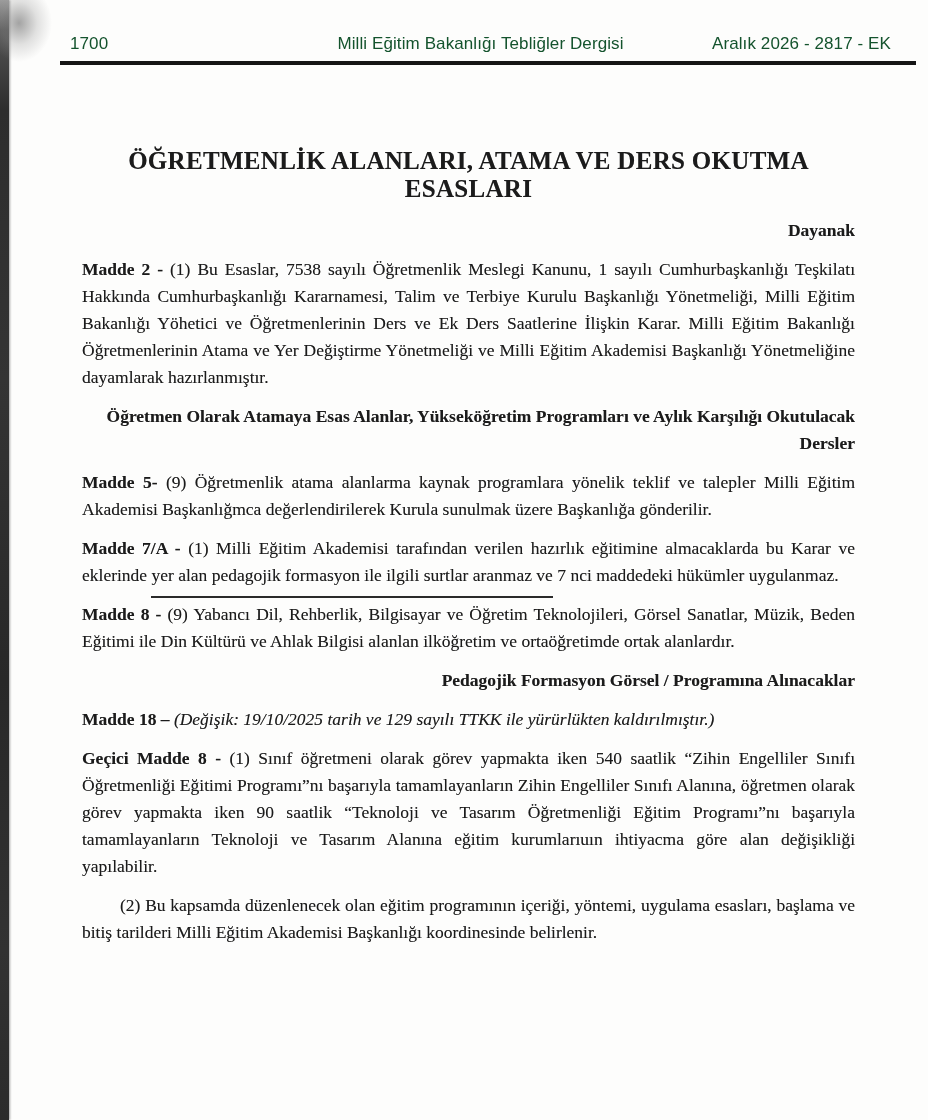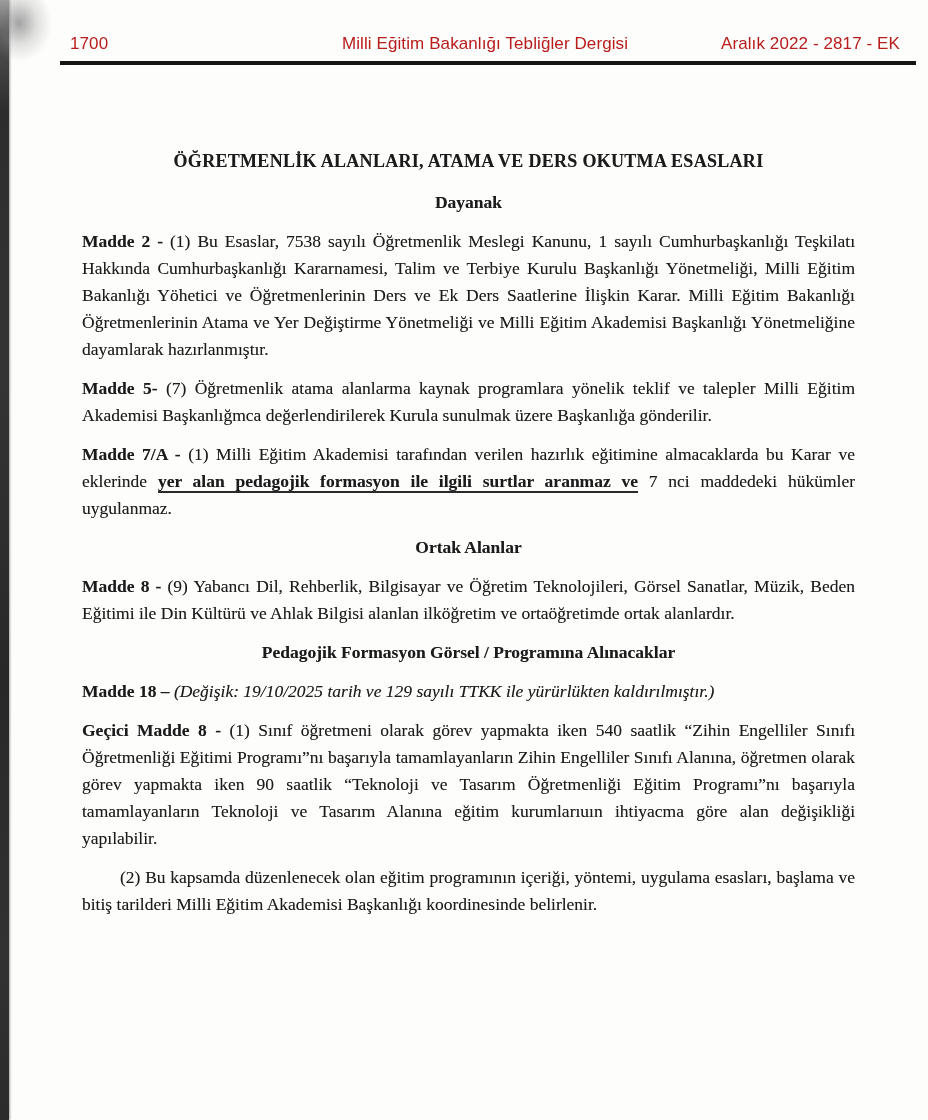--- a/index.html
+++ b/index.html
@@ -29,27 +29,27 @@
     position: absolute;
     left: -14px; top: -16px;
     width: 66px; height: 78px;
     border-radius: 50%;
     background: radial-gradient(closest-side, rgba(115,115,115,.65), rgba(150,150,150,.28) 55%, rgba(160,160,160,0) 100%);
   }
 
   
   .header {
     position: relative;
-    padding: 34px 28px 0 70px;
+    padding: 34px 37px 0 70px;
     display: grid;
     grid-template-columns: 1fr auto 1fr;
     align-items: baseline;
     font-family: "Liberation Sans", "DejaVu Sans", sans-serif;
     font-size: 17px;
-    color: #b91c1c;
+    color: #14532d;
     letter-spacing: 0.1px;
   }
   .hleft   { justify-self: start; }
   .hcenter { justify-self: center; }
   .hright  { justify-self: end; }
   .rule {
     height: 3.5px;
     background: #151515;
     margin: 7px 12px 0 60px;
   }
@@ -59,58 +59,57 @@
     padding: 0 73px 0 82px;
     font-size: 17.5px;
     line-height: 27px;
     text-shadow: 0 0 0.6px rgba(25,25,25,0.4);
   }
   .doc-title {
     margin-top: 82px;
     margin-bottom: 14px;
     text-align: center;
     font-weight: 700;
-    font-size: 18px;
+    font-size: 25px;
     letter-spacing: 0.3px;
     line-height: 28px;
   }
   .block { margin-bottom: 12px; }
   .block.paragraph,
   .block.paragraph-indent { text-align: justify; }
-  .block.heading { font-weight: 700; text-align: center; }
+  .block.heading { font-weight: 700; text-align: right; }
   .block.paragraph-indent { text-indent: 38px; margin-top: 5px; font-family: Liberation Serif, serif; }
   .run-b { font-weight: 700; }
   .run-i { font-style: italic; }
   .run-n { }
   .run-u {
     border-bottom: 2.5px solid #2a2a2a;
-    padding-bottom: 0;
-    font-weight: bold;
+    padding-bottom: 11px;
   }
 </style>
 </head>
 <body>
 
 <div class="scan-strip"></div>
 <div class="scan-blob"></div>
 
 <div class="header">
   <div class="hleft">1700</div>
   <div class="hcenter">Milli Eğitim Bakanlığı Tebliğler Dergisi</div>
-  <div class="hright">Aralık 2022 - 2817 - EK</div>
+  <div class="hright">Aralık 2026 - 2817 - EK</div>
 </div>
 <div class="rule"></div>
 
 <div class="content">
   <div class="doc-title">ÖĞRETMENLİK ALANLARI, ATAMA VE DERS OKUTMA ESASLARI</div>
   <div>
       <div class="block heading"><span class="run-b">Dayanak</span></div>
       <div class="block paragraph"><span class="run-b">Madde 2 - </span><span class="run-n">(1) Bu Esaslar, 7538 sayılı Öğretmenlik Meslegi Kanunu, 1 sayılı Cumhurbaşkanlığı Teşkilatı Hakkında Cumhurbaşkanlığı Kararnamesi, Talim ve Terbiye Kurulu Başkanlığı Yönetmeliği, Milli Eğitim Bakanlığı Yöhetici ve Öğretmenlerinin Ders ve Ek Ders Saatlerine İlişkin Karar. Milli Eğitim Bakanlığı Öğretmenlerinin Atama ve Yer Değiştirme Yönetmeliği ve Milli Eğitim Akademisi Başkanlığı Yönetmeliğine dayamlarak hazırlanmıştır.</span></div>
-      <div class="block paragraph"><span class="run-b">Madde 5- </span><span class="run-n">(7) Öğretmenlik atama alanlarma kaynak programlara yönelik teklif ve talepler Milli Eğitim Akademisi Başkanlığmca değerlendirilerek Kurula sunulmak üzere Başkanlığa gönderilir.</span></div>
+      <div class="block heading"><span class="run-b">Öğretmen Olarak Atamaya Esas Alanlar, Yükseköğretim Programları ve Aylık Karşılığı Okutulacak Dersler</span></div>
+      <div class="block paragraph"><span class="run-b">Madde 5- </span><span class="run-n">(9) Öğretmenlik atama alanlarma kaynak programlara yönelik teklif ve talepler Milli Eğitim Akademisi Başkanlığmca değerlendirilerek Kurula sunulmak üzere Başkanlığa gönderilir.</span></div>
       <div class="block paragraph"><span class="run-b">Madde 7/A - </span><span class="run-n">(1) Milli Eğitim Akademisi tarafından verilen hazırlık eğitimine almacaklarda bu Karar ve eklerinde </span><span class="run-u">yer alan pedagojik formasyon ile ilgili surtlar aranmaz ve</span><span class="run-n"> 7 nci maddedeki hükümler uygulanmaz.</span></div>
-      <div class="block heading"><span class="run-b">Ortak Alanlar</span></div>
       <div class="block paragraph"><span class="run-b">Madde 8 - </span><span class="run-n">(9) Yabancı Dil, Rehberlik, Bilgisayar ve Öğretim Teknolojileri, Görsel Sanatlar, Müzik, Beden Eğitimi ile Din Kültürü ve Ahlak Bilgisi alanlan ilköğretim ve ortaöğretimde ortak alanlardır.</span></div>
       <div class="block heading"><span class="run-b">Pedagojik Formasyon Görsel / Programına Alınacaklar</span></div>
       <div class="block paragraph"><span class="run-b">Madde 18 – </span><span class="run-i">(Değişik: 19/10/2025 tarih ve 129 sayılı TTKK ile yürürlükten kaldırılmıştır.)</span></div>
       <div class="block paragraph"><span class="run-b">Geçici Madde 8 - </span><span class="run-n">(1) Sınıf öğretmeni olarak görev yapmakta iken 540 saatlik “Zihin Engelliler Sınıfı Öğretmenliği Eğitimi Programı”nı başarıyla tamamlayanların Zihin Engelliler Sınıfı Alanına, öğretmen olarak görev yapmakta iken 90 saatlik “Teknoloji ve Tasarım Öğretmenliği Eğitim Programı”nı başarıyla tamamlayanların Teknoloji ve Tasarım Alanına eğitim kurumlarıuın ihtiyacma göre alan değişikliği yapılabilir.</span></div>
       <div class="block paragraph-indent"><span class="run-n">(2) Bu kapsamda düzenlenecek olan eğitim programının içeriği, yöntemi, uygulama esasları, başlama ve bitiş tarilderi Milli Eğitim Akademisi Başkanlığı koordinesinde belirlenir.</span></div>
     </div>
 </div>
 
 </body></html>

